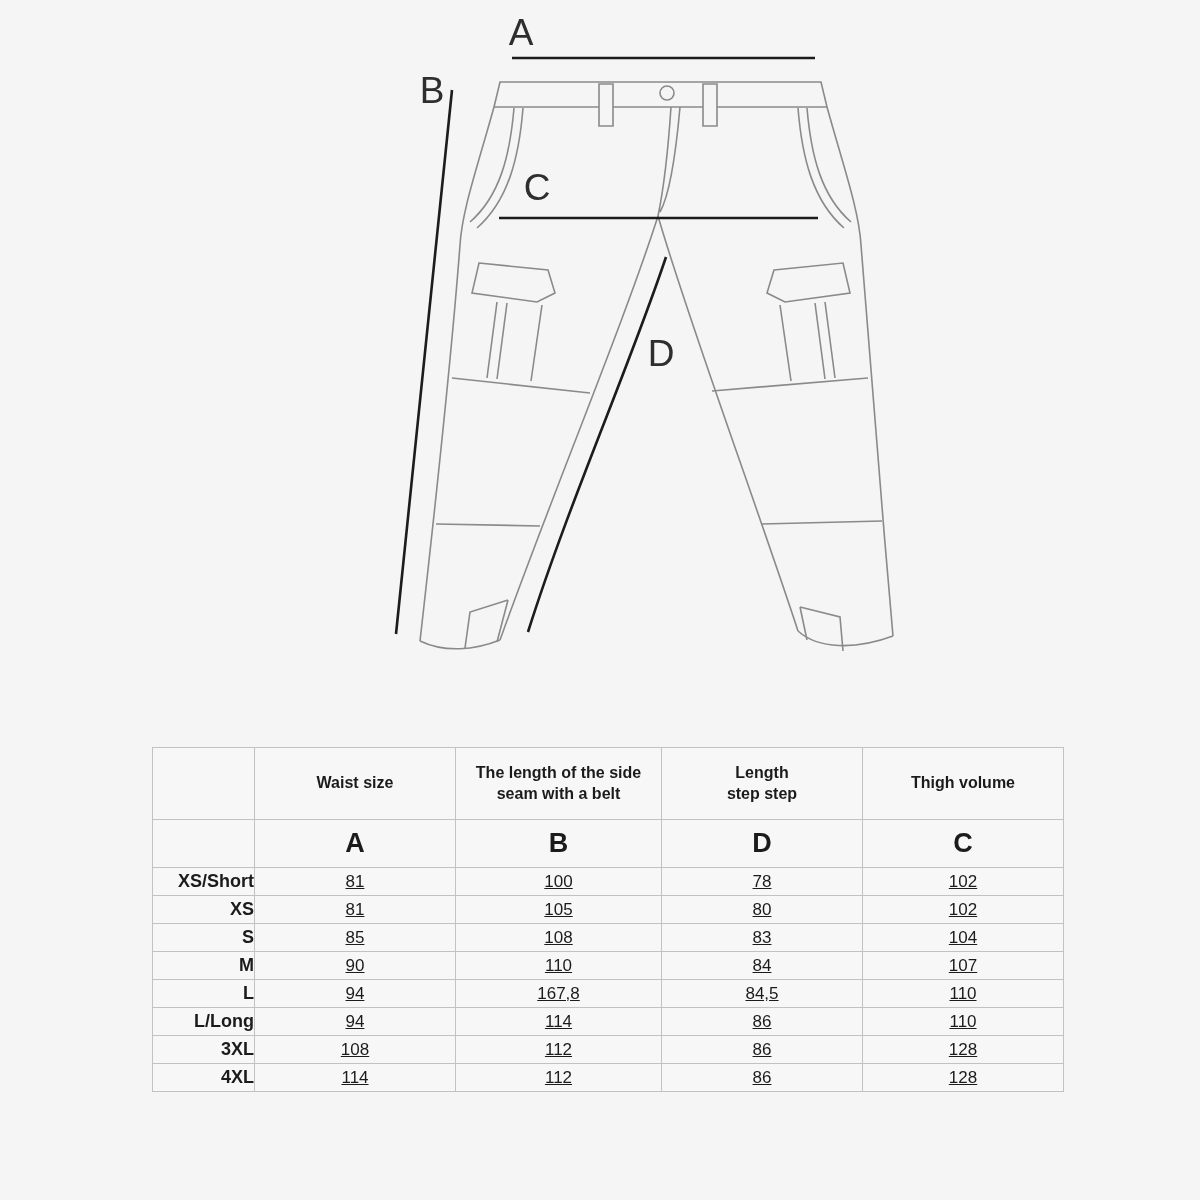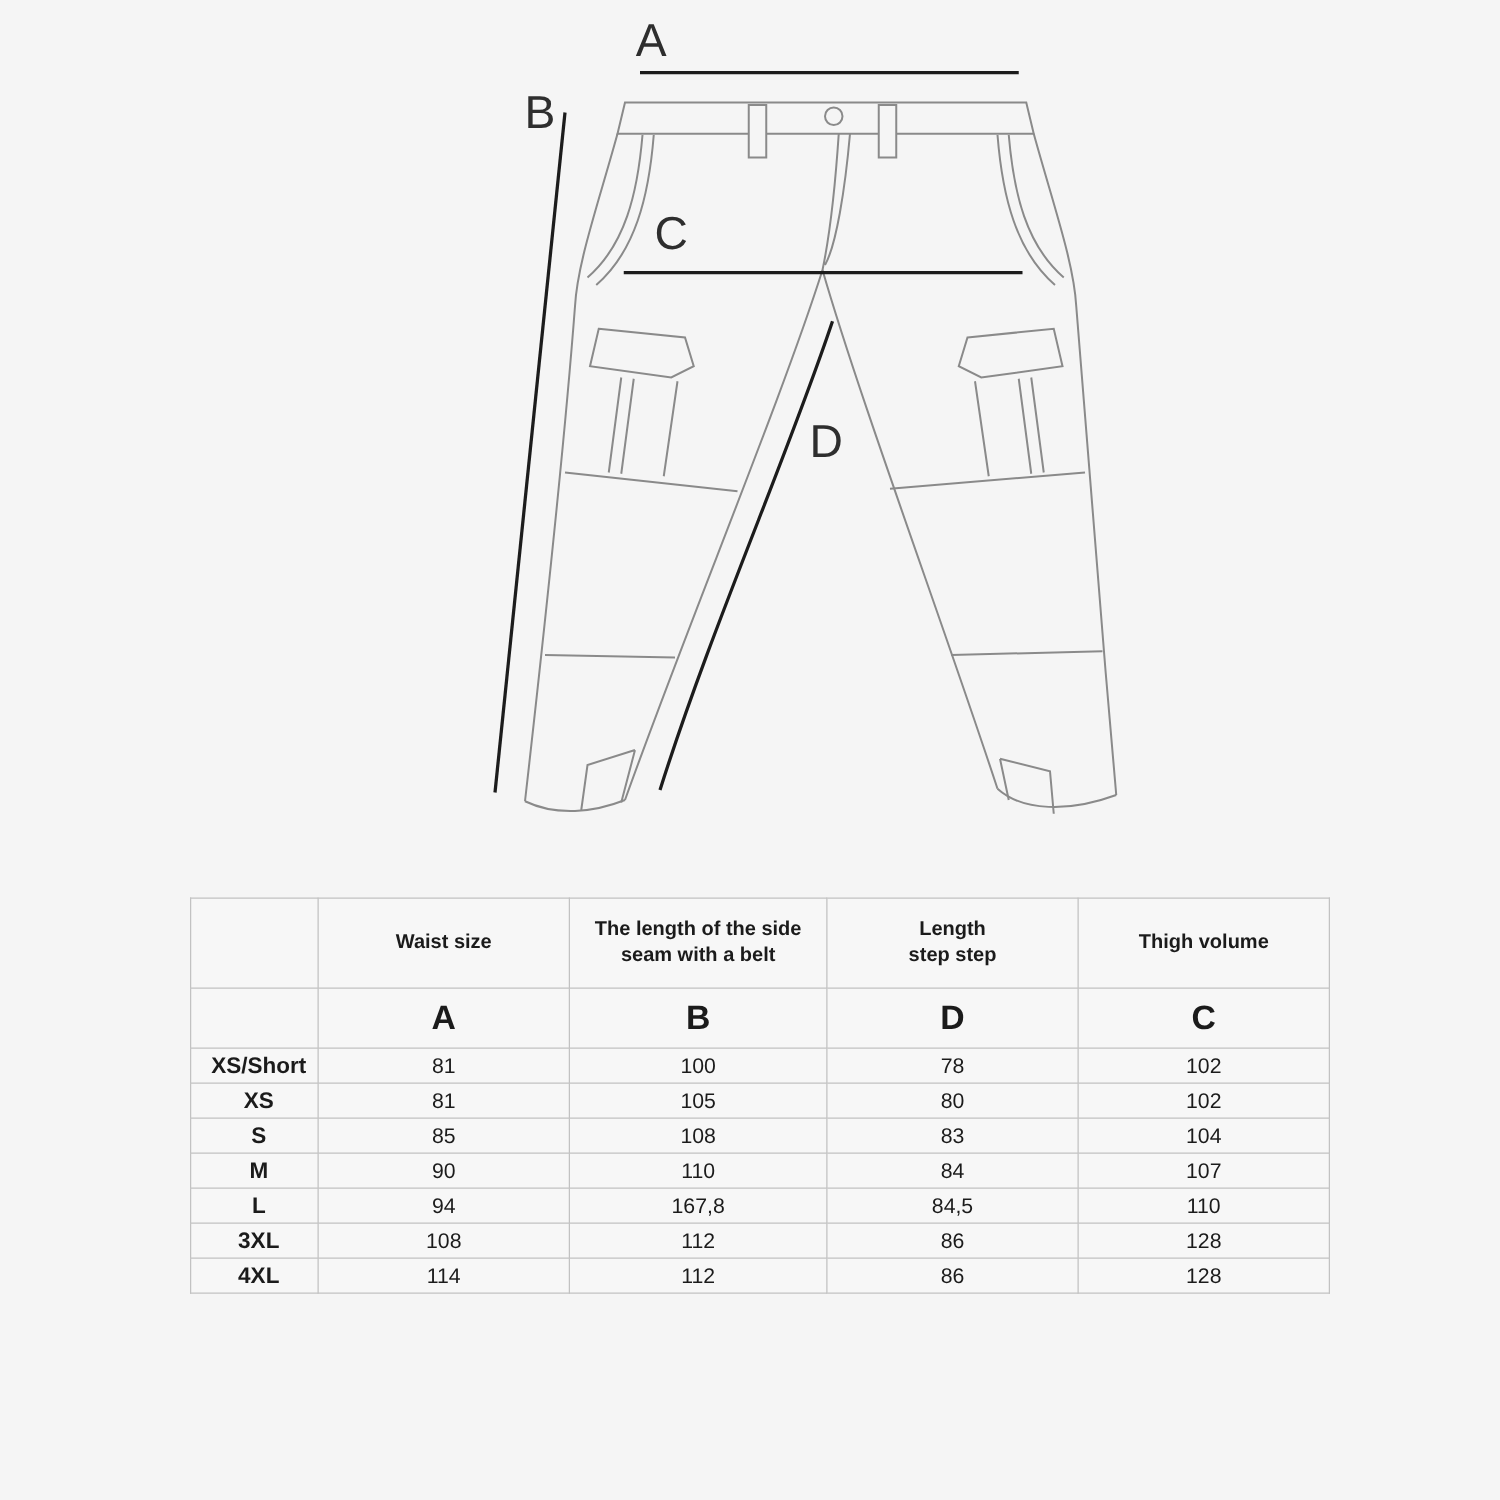--- a/index.html
+++ b/index.html
@@ -12,42 +12,42 @@
   .diagram-svg { position:absolute; left:0; top:0; }
   .sketch { stroke:#8a8a8a; stroke-width:1.6; fill:none; }
   .sketch-fill { stroke:#8a8a8a; stroke-width:1.6; fill:#f5f5f5; }
   .measure { stroke:#1c1c1c; stroke-width:2.6; fill:none; }
   .dim-label {
     position:absolute; transform:translate(-50%,-50%);
     font-size:37px; font-weight:400; color:#2e2e2e; line-height:1;
   }
   
   table.size-table {
-    position:absolute; left:152px; top:718px; width:911px;
+    position:absolute; left:152px; top:747px; width:911px;
     border-collapse:collapse; table-layout:fixed;
     color:#1b1b1b;
   }
   .size-table td, .size-table th {
     border:1px solid #c2c2c2; background:#f7f7f7;
     text-align:center; vertical-align:middle;
     padding:0; overflow:hidden;
   }
   .size-table tr.header-row { height:72px; }
   .size-table tr.letter-row { height:48px; }
   .size-table tr.data-row   { height:28px; }
   .size-table th.colhead {
     font-size:16px; font-weight:bold; line-height:1.3;
     white-space:pre-line;
   }
   .size-table td.letter { font-size:27px; font-weight:bold; }
   .size-table td.size   {
-    text-align:center; padding-left:7px;
+    text-align:right; padding-left:7px;
     font-size:18px; font-weight:bold;
   }
-  .size-table td.val    { font-size:17px; font-weight:400; }
+  .size-table td.val    { font-size:17px; font-weight:400;text-decoration:underline; }
 </style>
 </head>
 <body>
 
 <div class="stage">
 
   <svg class="diagram-svg" width="1200" height="700" viewBox="0 0 1200 700">
     <g>
 
       <path class="sketch" d="M 500,82 L 821,82 L 827,107 L 494,107 Z"></path>
@@ -153,20 +153,27 @@
         <td class="val">107</td>
       </tr>
       <tr class="data-row">
         <td class="size">L</td>
         <td class="val">94</td>
         <td class="val">167,8</td>
         <td class="val">84,5</td>
         <td class="val">110</td>
       </tr>
       <tr class="data-row">
+        <td class="size">L/Long</td>
+        <td class="val">94</td>
+        <td class="val">114</td>
+        <td class="val">86</td>
+        <td class="val">110</td>
+      </tr>
+      <tr class="data-row">
         <td class="size">3XL</td>
         <td class="val">108</td>
         <td class="val">112</td>
         <td class="val">86</td>
         <td class="val">128</td>
       </tr>
       <tr class="data-row">
         <td class="size">4XL</td>
         <td class="val">114</td>
         <td class="val">112</td>

